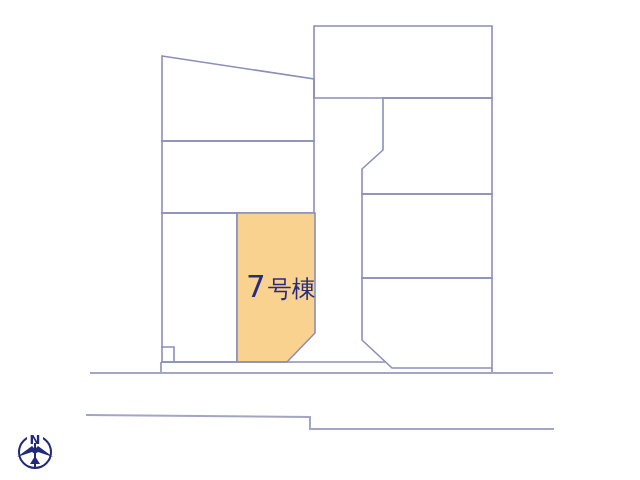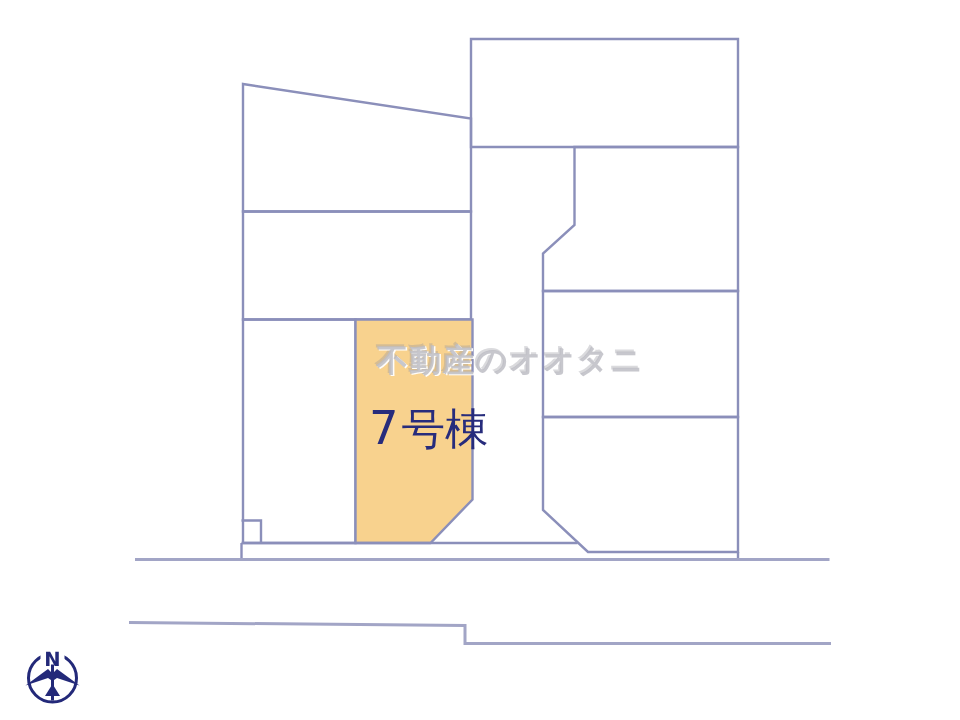--- a/index.html
+++ b/index.html
@@ -21,21 +21,21 @@
     font-size:21px;font-weight:bold;letter-spacing:1px;
     color:rgba(189,189,196,0.85);
     text-shadow:1px 1px 0 rgba(255,255,255,0.95), -1px -1px 0 rgba(150,150,158,0.35);
     user-select:none;
   }
   .parcel-label{
     position:absolute;left:246px;top:271px;white-space:nowrap;
     color:#272c7c;display:flex;align-items:baseline;gap:2px;
   }
   .parcel-label .num{font-size:31px;line-height:1;}
-  .parcel-label .suffix{font-size:29px;line-height:1;}
+  .parcel-label .suffix{font-size:24px;line-height:1;}
 </style>
 </head>
 <body>
 
 <div class="screen">
 
   <svg class="map-svg" width="640" height="480" viewBox="0 0 640 480">
 
     <polygon class="parcel" points="162,56 314,79 314,141 162,141"></polygon>
     <polygon class="parcel" points="162,141 314,141 314,213 162,213"></polygon>
@@ -58,20 +58,19 @@
     <g>
       <circle class="compass-stroke" cx="35" cy="452" r="16"></circle>
       <rect x="27" y="432" width="16" height="13" fill="#ffffff"></rect>
       <text class="compass-n" x="35" y="444">N</text>
       <line class="compass-stroke" x1="35" y1="443" x2="35" y2="467" stroke-width="1.5"></line>
       <polygon class="compass-fill" points="17,457 32,446 35,449 38,446 53,457 38,452 35,454 32,452"></polygon>
       <polygon class="compass-fill" points="30,464 40,464 35,456"></polygon>
     </g>
   </svg>
 
-  <div class="watermark">不動産のオオタニ</div>
 
   <div class="parcel-label">
     <span class="num">7</span>
     <span class="suffix">号棟</span>
   </div>
 
 </div>
 
 </body></html>

